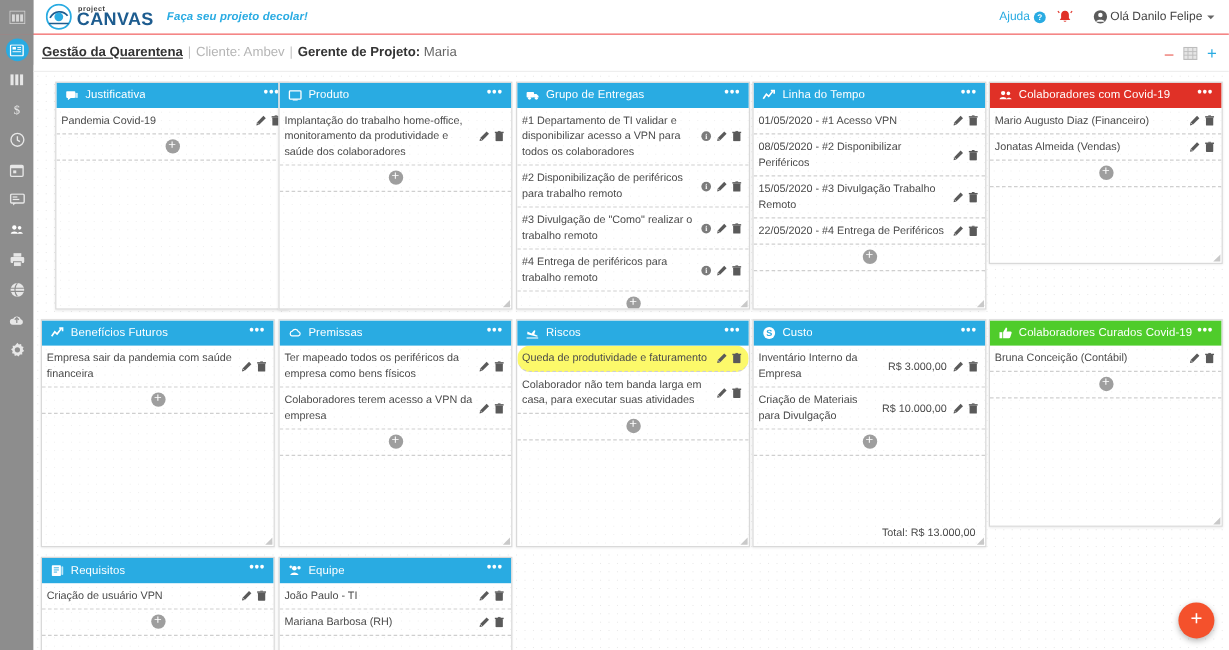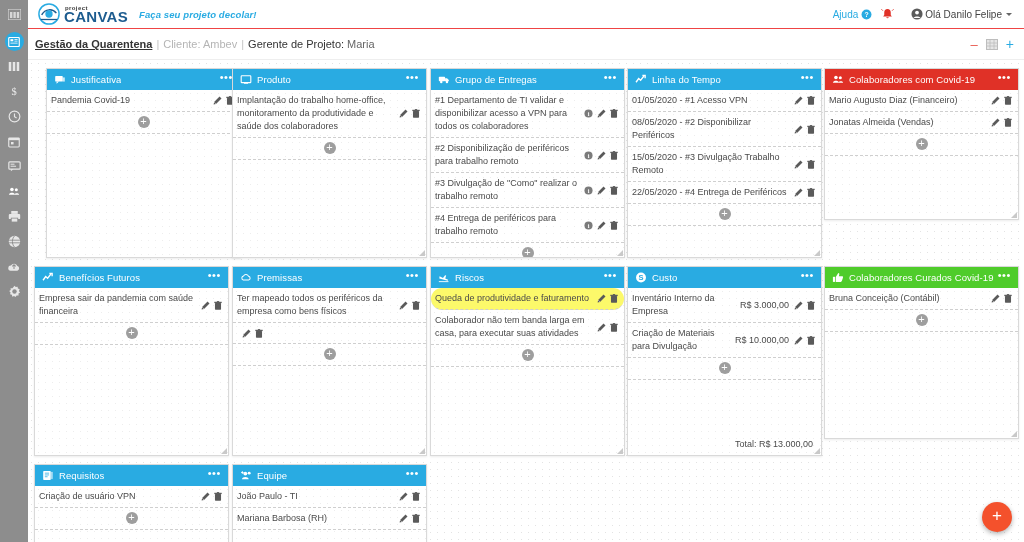--- a/index.html
+++ b/index.html
@@ -79,21 +79,21 @@
   
   .proj-header {
     position: absolute; top: 29px; left: 28px;
     width: 996px; height: 31px; background: #ffffff;
     display: flex; align-items: center; padding: 0 10px 0 7px;
     border-bottom: 1px solid #eee;
   }
   .proj-title { font-size: 11px; font-weight: bold; color: #333; text-decoration: underline; }
   .proj-sep { color: #c4c4c4; margin: 0 4px; font-size: 11px; }
   .proj-client { font-size: 11px; color: #b5b5b5; }
-  .proj-role { font-size: 11px; font-weight: normal; color: #333; }
+  .proj-role { font-size: 11px; font-weight: bold; color: #333; }
   .proj-manager { font-size: 11px; color: #666; margin-left: 3px; }
   .zoom-ctrls {
     margin-left: auto; display: flex; align-items: center; gap: 8px;
   }
   .zoom-minus { color: #e8544a; font-size: 13px; cursor: pointer; line-height: 1; }
   .zoom-plus { color: #29abe2; font-size: 14px; cursor: pointer; line-height: 1; }
   .zoom-grid { cursor: pointer; display: block; }
 
   
   .board {
@@ -750,20 +750,21 @@
             <span class="ico-btn">
               <svg width="8" height="9" viewBox="0 0 14 16">
                 <rect x="1.6" y="3.4" width="10.8" height="12" rx="1" fill="#5a5a5a"></rect>
                 <rect x="0.4" y="1.4" width="13.2" height="2.1" fill="#5a5a5a"></rect>
                 <rect x="5" y="0" width="4" height="1.6" fill="#5a5a5a"></rect>
               </svg>
             </span>
           </div>
         </div>
         <div class="item">
+          <span class="item-text">Colaboradores terem acesso a VPN da empresa</span>
           <div class="item-actions">
             <span class="ico-btn">
               <svg width="9" height="9" viewBox="0 0 16 16">
                 <path d="M11.6 0.9 L15.1 4.4 L5.3 14.2 L1.1 15.1 L2 10.8 Z" fill="#5a5a5a"></path>
                 <path d="M2 10.8 L5.3 14.2" stroke="#fff" stroke-width="0.9"></path>
               </svg>
             </span>
             <span class="ico-btn">
               <svg width="8" height="9" viewBox="0 0 14 16">
                 <rect x="1.6" y="3.4" width="10.8" height="12" rx="1" fill="#5a5a5a"></rect>

